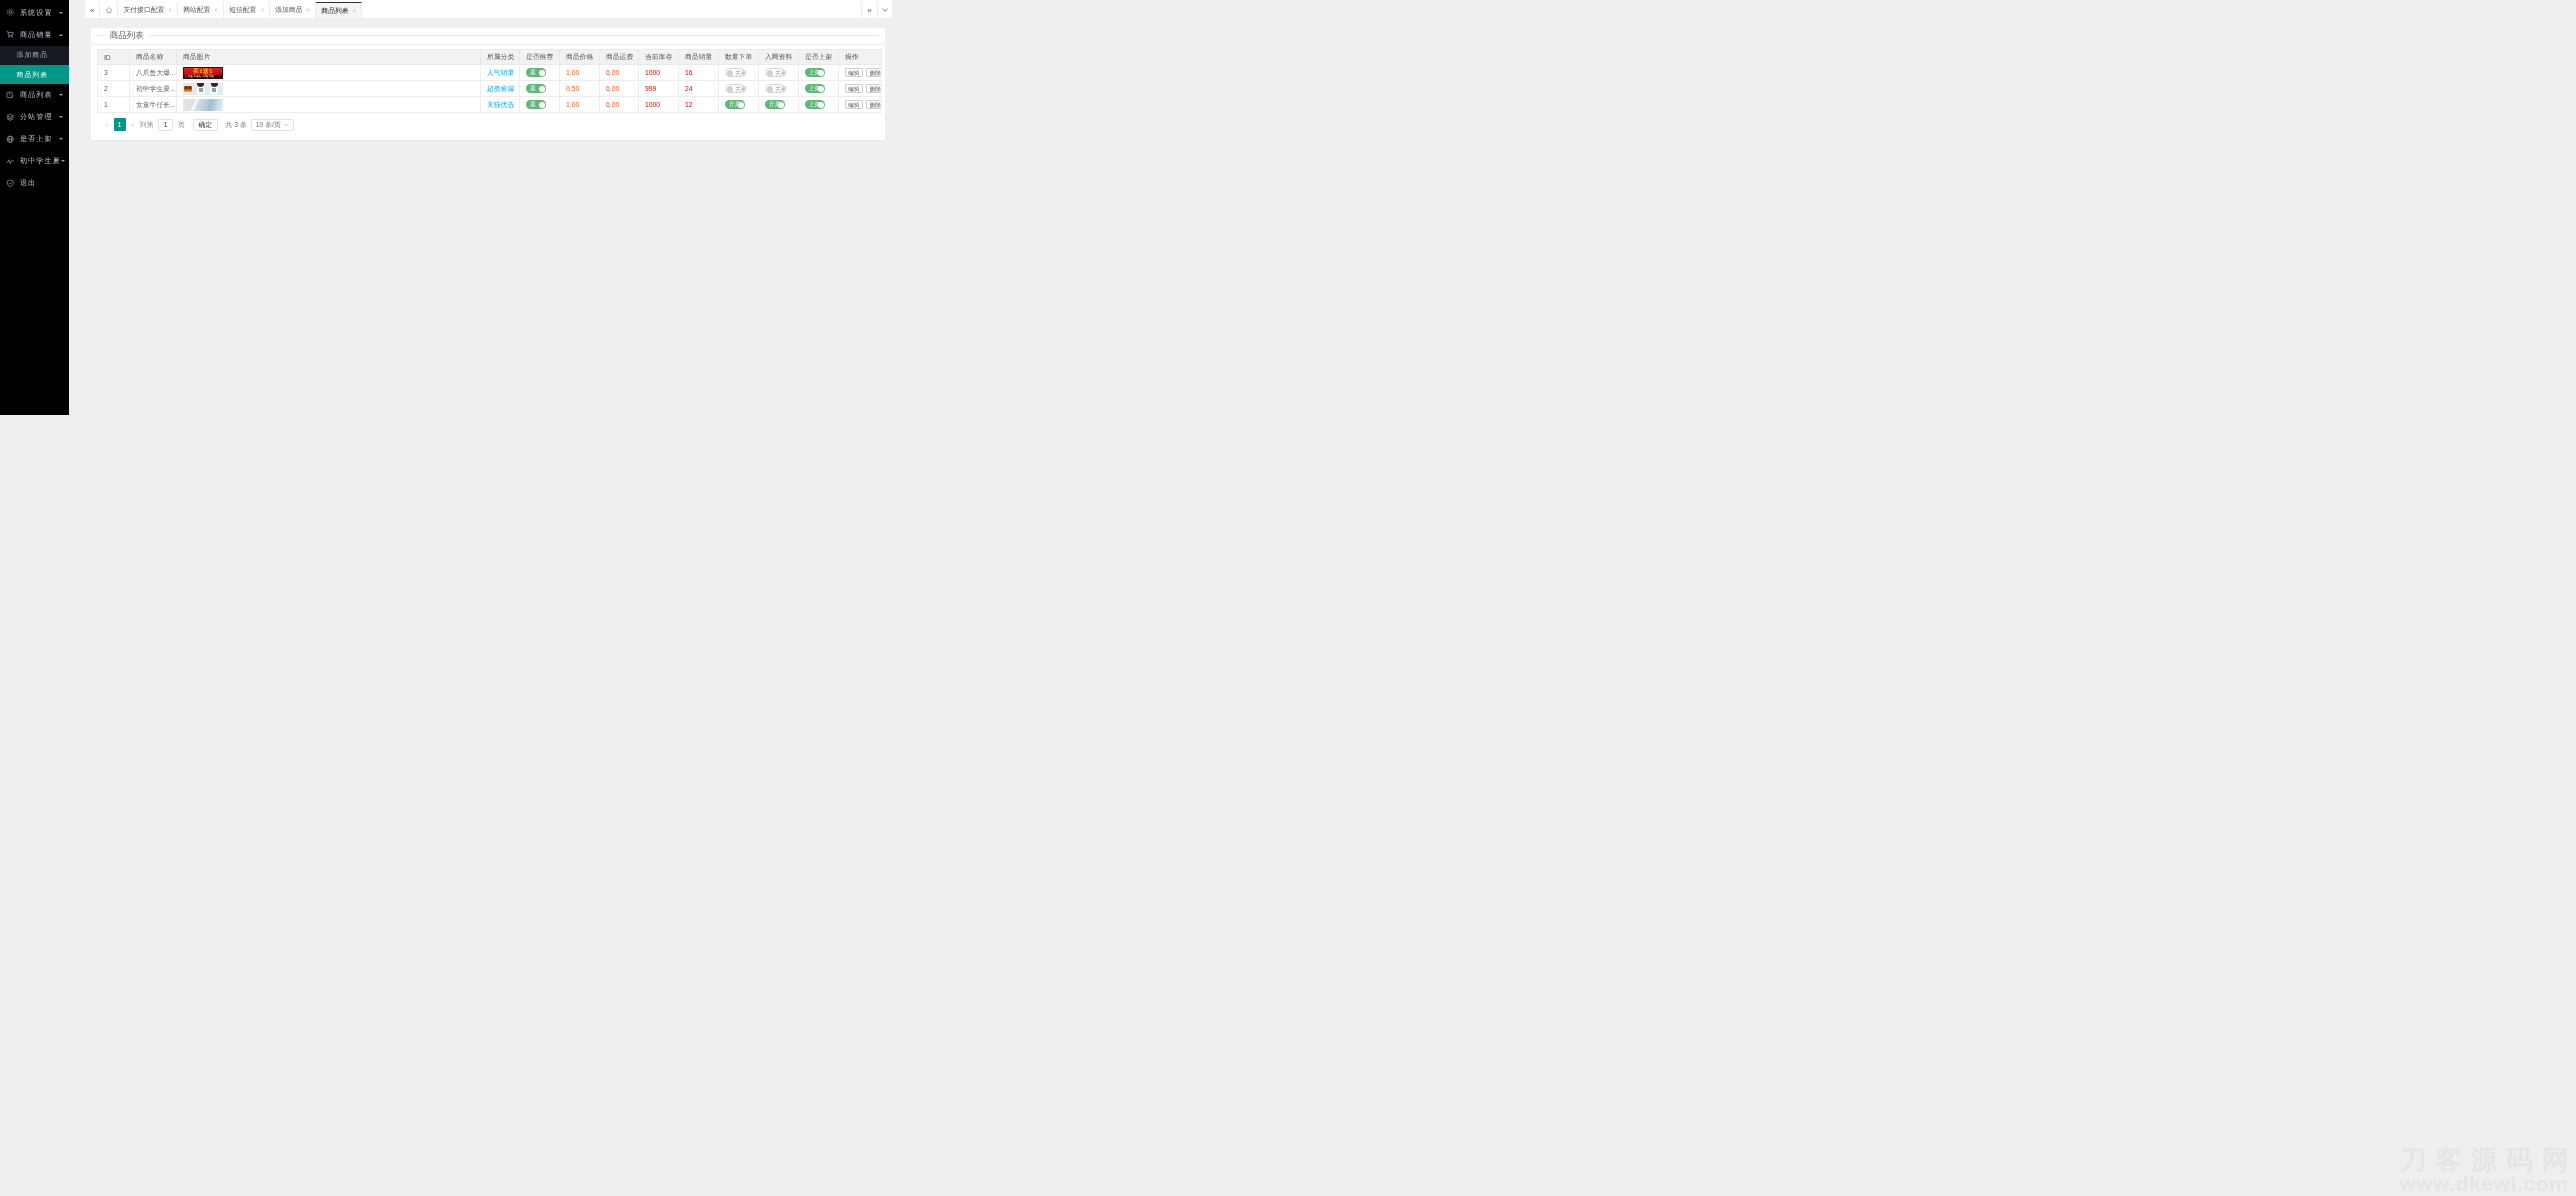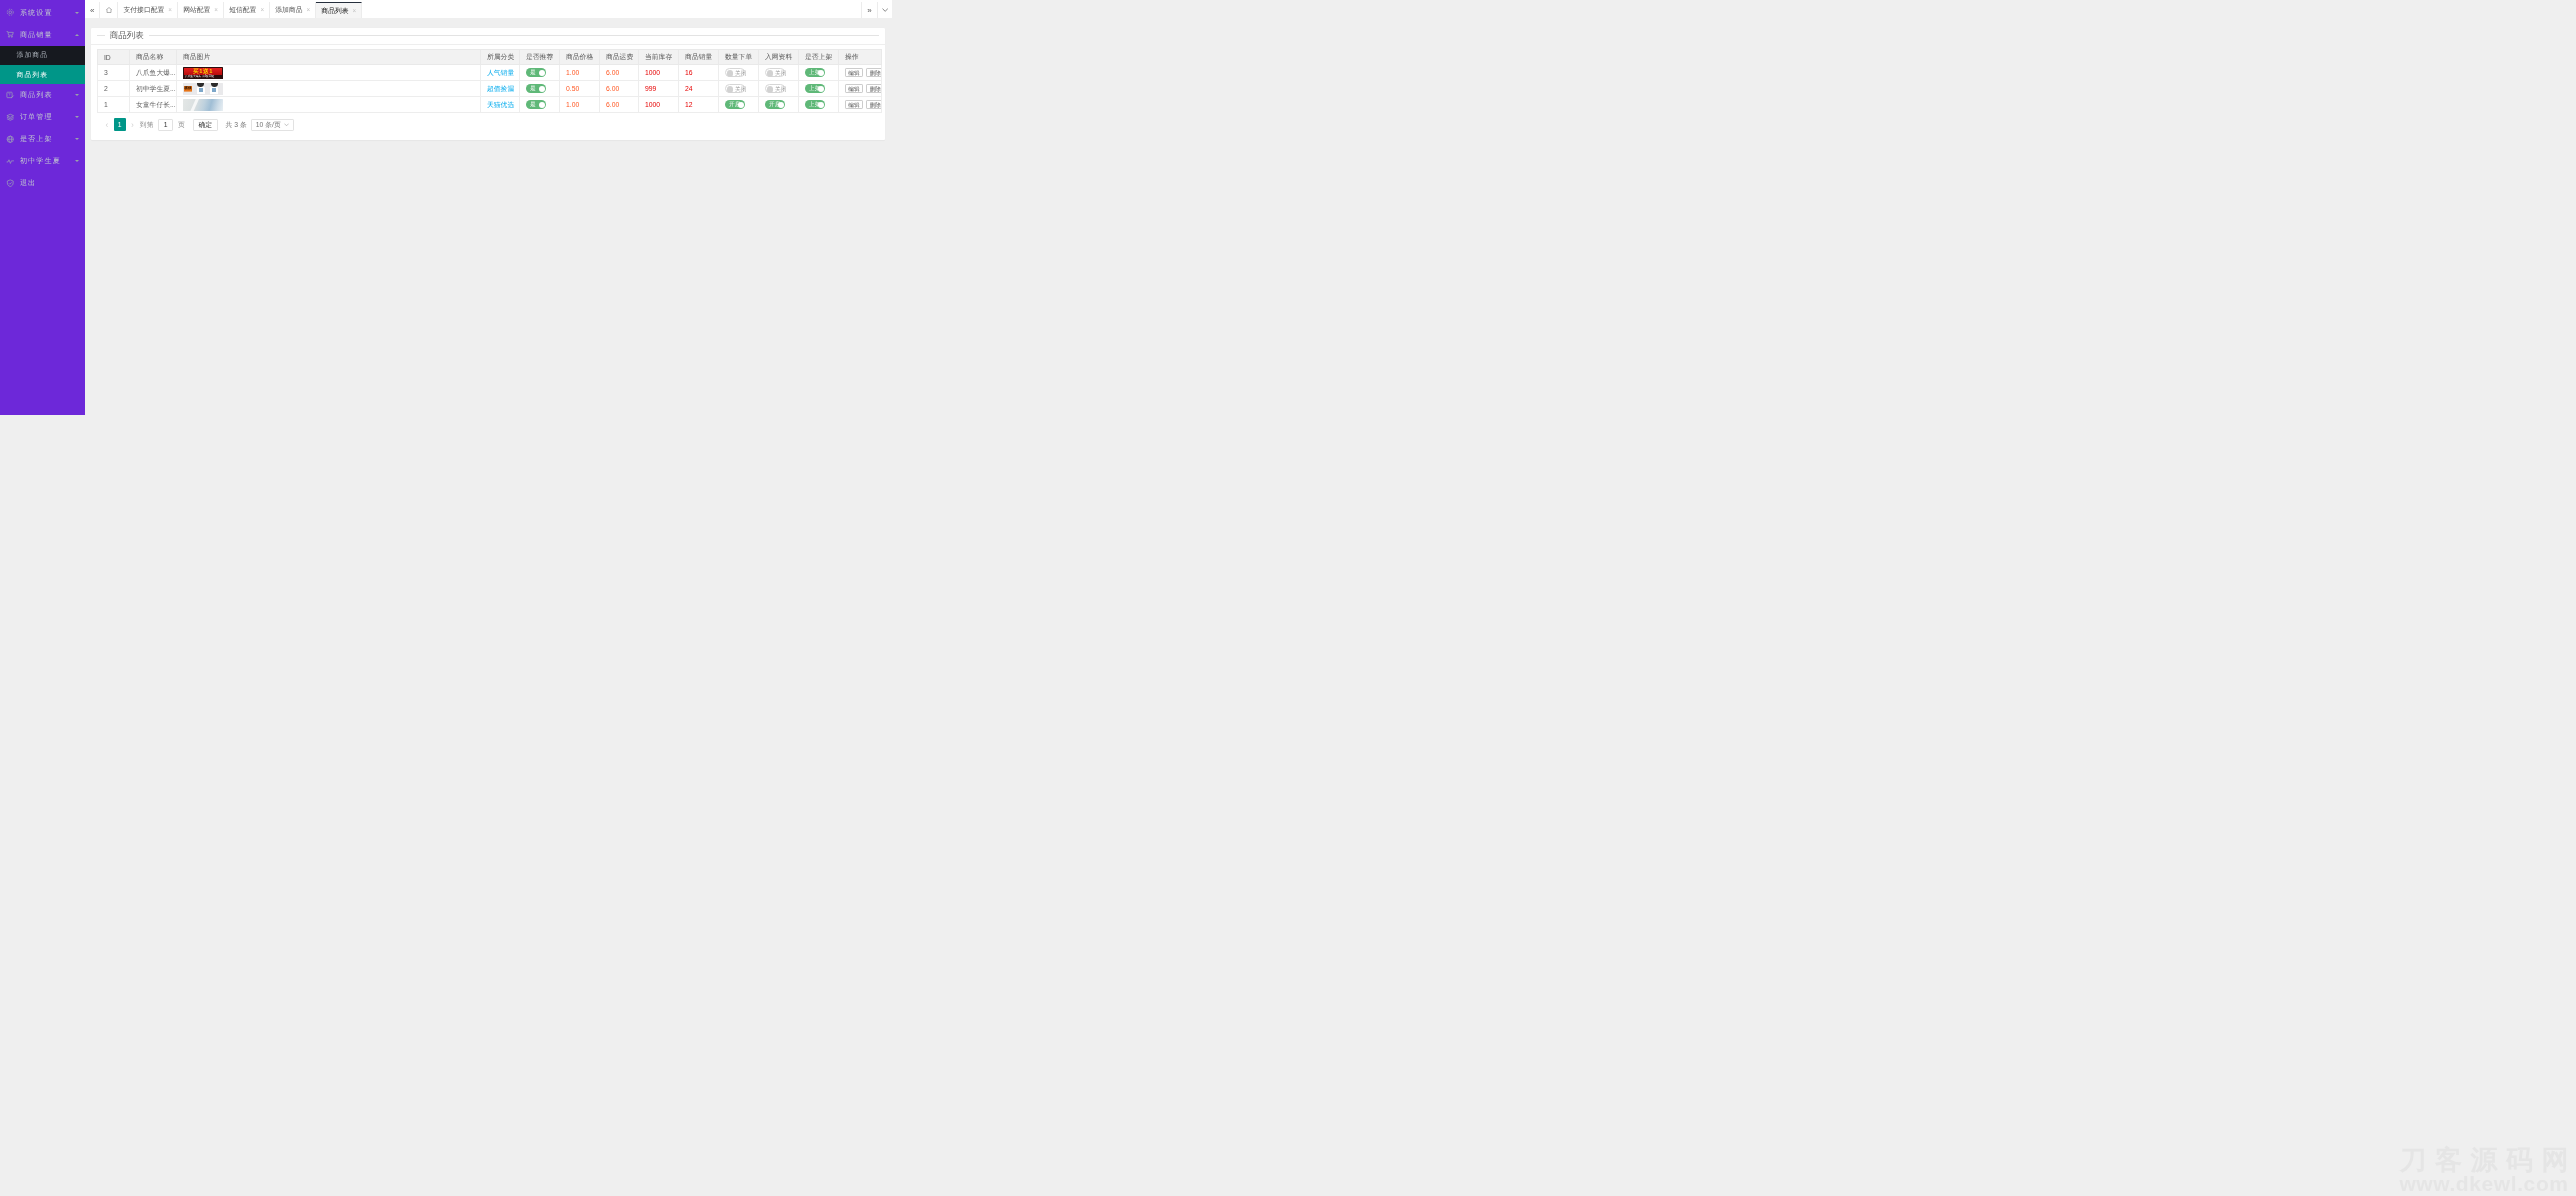--- a/index.html
+++ b/index.html
@@ -1,21 +1,21 @@
 <!DOCTYPE html>
 <html style="font-size:9px"><head>
 <meta charset="utf-8">
 <style>
   * { margin:0; padding:0; box-sizing:border-box; }
   html,body { width:892px; height:415px; overflow:hidden;
     font-family:"Liberation Sans","DejaVu Sans",sans-serif; background:#efefef; }
 
   
-  .sidebar { position:absolute; left:0; top:0; width:85px; height:415px;
-    background:#6d28d9; z-index:5; padding-top:1.7px; }
+  .sidebar { position:absolute; left:0; top:0; width:69px; height:415px;
+    background:#000000; z-index:5; padding-top:1.7px; }
   .side-item { height:22px; display:flex; align-items:center; padding:0 5.7px 0 6.3px;
     color:#c3c9d0; font-size:7.1px; letter-spacing:1.1px; cursor:pointer; }
   .side-item .icon { width:8.5px; height:8.5px; color:#a2aab3; flex:0 0 8.5px; }
   .side-item .lbl { margin-left:5.1px; white-space:nowrap; }
   .chev { margin-left:auto; width:0; height:0;
     border-left:2.3px solid transparent; border-right:2.3px solid transparent; }
   .chev.down { border-top:2.8px solid #9aa1aa; }
   .chev.up   { border-bottom:2.8px solid #9aa1aa; }
   .submenu { background:#16191F; }
   .sub-item { height:19.3px; display:flex; align-items:center; padding-left:16.5px;
@@ -161,21 +161,21 @@
     <span class="lbl">商品列表</span>
     <i class="chev down"></i>
   </div>
   <div class="side-item">
     <span class="icon">
       <svg viewBox="0 0 14 14" fill="none" stroke="currentColor" stroke-width="1.1">
         <path d="M1.5 4.5L7 2l5.5 2.5L7 7z"></path>
           <path d="M1.5 7L7 9.5 12.5 7"></path>
           <path d="M1.5 9.5L7 12l5.5-2.5"></path>
       </svg></span>
-    <span class="lbl">订单管理</span>
+    <span class="lbl">分站管理</span>
     <i class="chev down"></i>
   </div>
   <div class="side-item">
     <span class="icon">
       <svg viewBox="0 0 14 14" fill="none" stroke="currentColor" stroke-width="1.1">
         <circle cx="7" cy="7" r="5.2"></circle>
           <ellipse cx="7" cy="7" rx="2.4" ry="5.2"></ellipse>
           <path d="M1.8 7h10.4"></path>
       </svg></span>
     <span class="lbl">是否上架</span>

